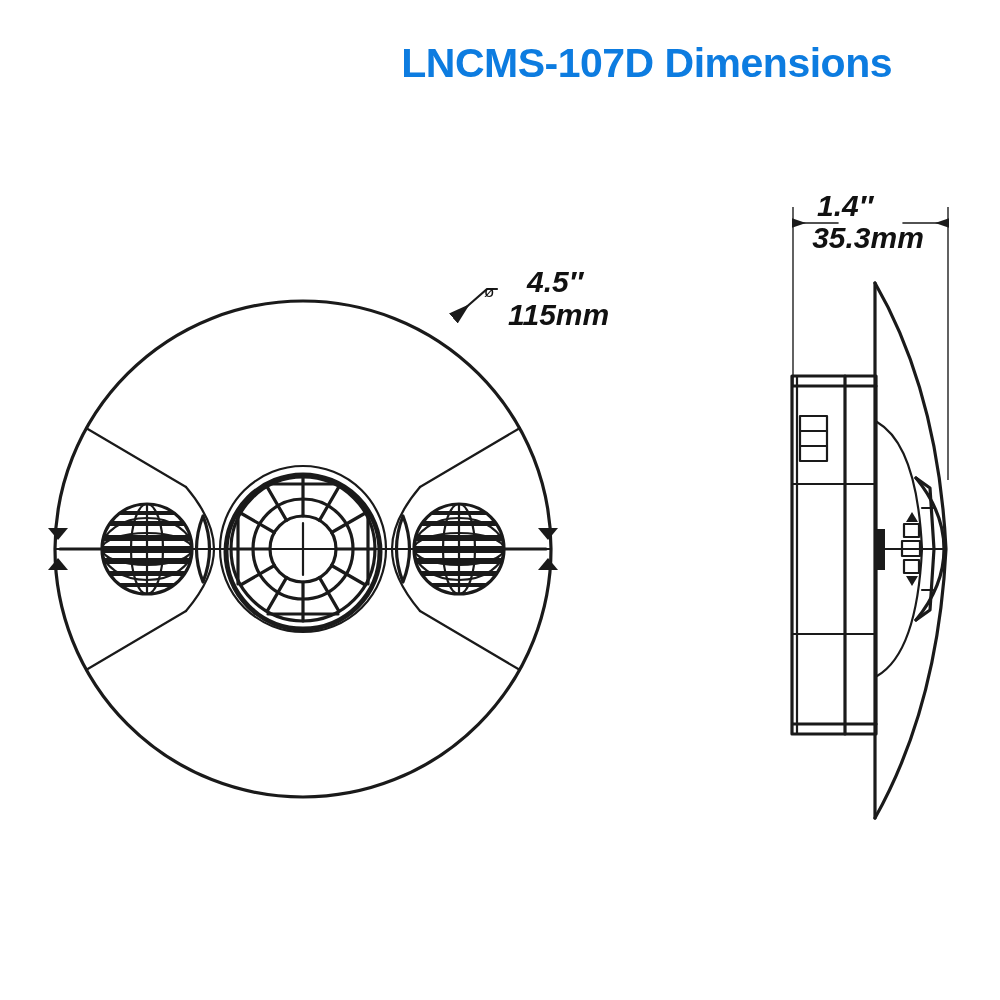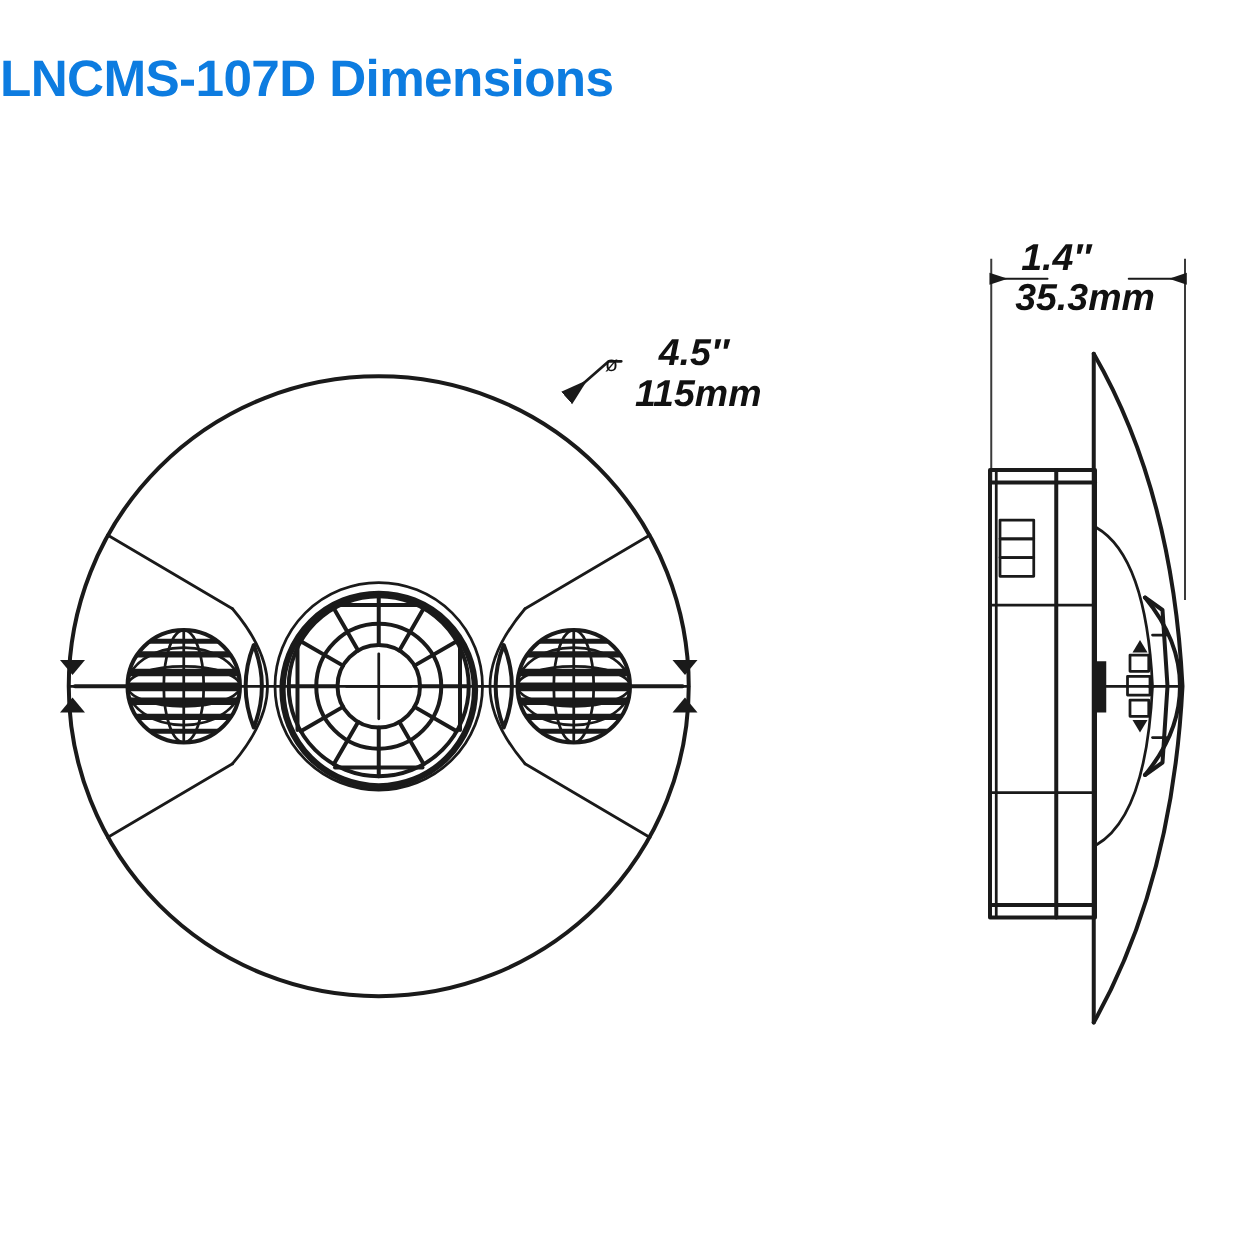--- a/index.html
+++ b/index.html
@@ -11,21 +11,21 @@
     overflow:hidden;
     position:relative;
   }
   #sheet{
     position:absolute;left:0;top:0;width:1000px;height:1000px;
     background:#ffffff;
   }
   .title{
     position:absolute;
     left:0;top:40px;width:892px;
-    text-align:left;
+    text-align:right;
     font-family:"Liberation Sans", sans-serif;
     font-weight:bold;
     font-size:41px;
     letter-spacing:-0.5px;
     color:#0d7ce0;
     white-space:nowrap;
   }
   svg#drawing{
     position:absolute;left:0;top:0;width:1000px;height:1000px;
     display:block;

